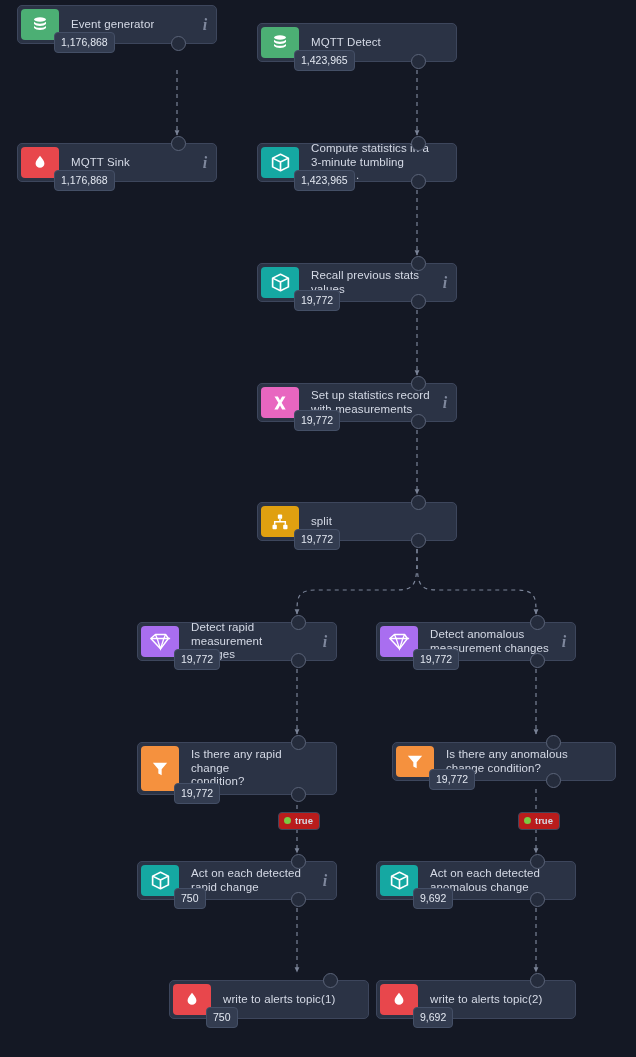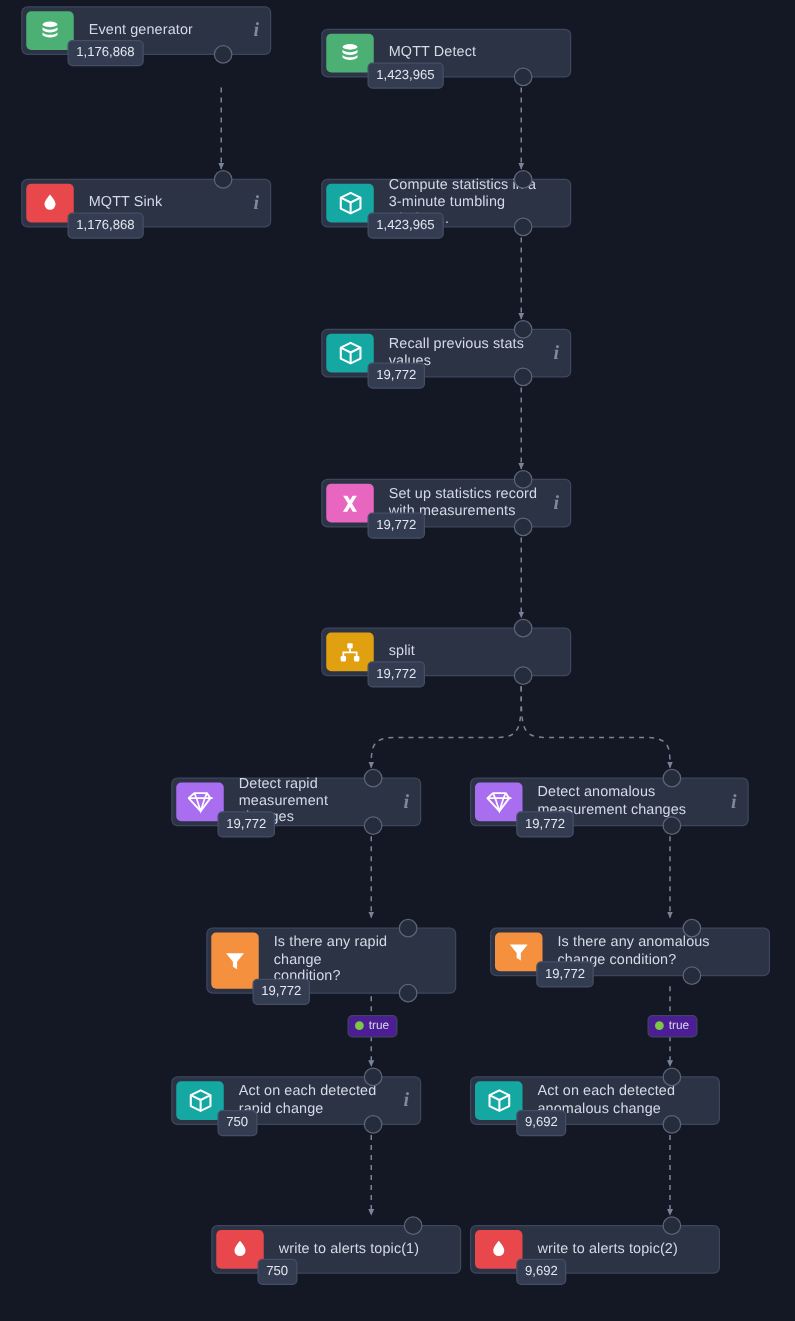--- a/index.html
+++ b/index.html
@@ -97,31 +97,32 @@
     height: 15px;
     border-radius: 50%;
     background: #252c3c;
     border: 1px solid #5b6479;
     box-sizing: border-box;
   }
   .port.top { top: -8px; }
   .port.bottom { bottom: -8px; }
   .cond-badge {
     position: absolute;
-    background: #4c1d95;
+    background: #b91c1c;
     border: 1px solid #3d465c;
     border-radius: 4px;
     padding: 3px 6px 3px 5px;
     display: flex;
     align-items: center;
     gap: 4px;
     color: #d5dae6;
     font-size: 9.5px;
     line-height: 1;
     white-space: nowrap;
+    font-weight: bold;
   }
   .cond-dot {
     width: 7px;
     height: 7px;
     border-radius: 50%;
     background: #7ac943;
   }
 </style>
 </head>
 <body>
@@ -266,37 +267,37 @@
         </div>
         <div class="node-body">
           <div class="node-title">Detect rapid measurement
 changes</div>
         </div>
         <div class="node-info">i</div>
         <div class="node-badge">19,772</div>
         <div class="port top" style="left: 153px;"></div>
         <div class="port bottom" style="left: 153px;"></div>
       </div>
-      <div class="node" style="left: 376px; top: 622px; width: 223px; height: 39px;">
+      <div class="node" style="left: 376px; top: 622px; width: 200px; height: 39px;">
         <div class="node-icon" style="background: rgb(169, 110, 240);">
           <svg width="21" height="21" viewBox="0 0 24 24">
             <path d="M6.2 4h11.6l3.2 4.6L12 20.4 1 8.6z" fill="none" stroke="#ffffff" stroke-width="1.7" stroke-linejoin="round"></path>
             <path d="M1 8.6h22M6.2 4l2 4.6L12 20.4l3.8-11.8L17.8 4" fill="none" stroke="#ffffff" stroke-width="1.5"></path>
           </svg>
         </div>
         <div class="node-body">
           <div class="node-title">Detect anomalous
 measurement changes</div>
         </div>
         <div class="node-info">i</div>
         <div class="node-badge">19,772</div>
         <div class="port top" style="left: 153px;"></div>
         <div class="port bottom" style="left: 153px;"></div>
       </div>
-      <div class="node" style="left: 137px; top: 742px; width: 200px; height: 53px; margin-left: 28px;">
+      <div class="node" style="left: 137px; top: 742px; width: 200px; height: 53px;">
         <div class="node-icon" style="background: rgb(245, 145, 62);">
           <svg width="20" height="20" viewBox="0 0 24 24">
             <path d="M3.4 4.4h17.2l-6.6 8v7.2l-4-2.3V12.4z" fill="#ffffff"></path>
           </svg>
         </div>
         <div class="node-body">
           <div class="node-title">Is there any rapid change
 condition?</div>
         </div>
         <div class="node-info"></div>

